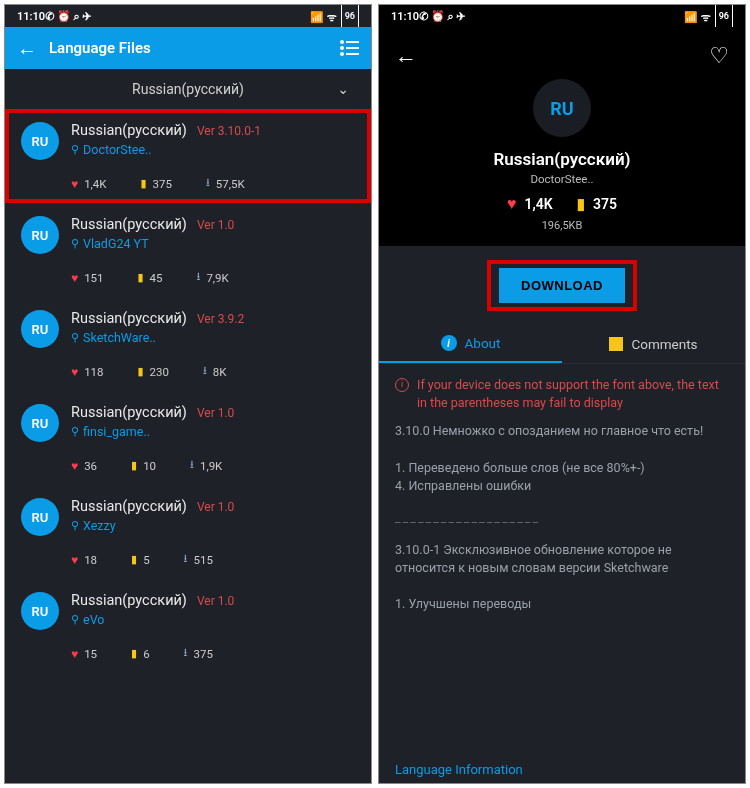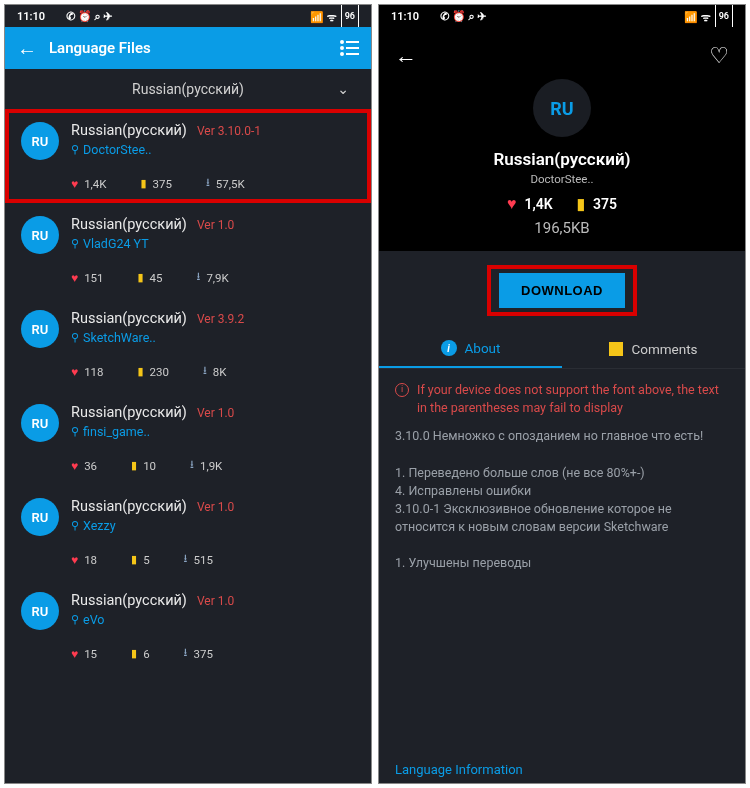--- a/index.html
+++ b/index.html
@@ -30,21 +30,21 @@
     display: flex;
     align-items: center;
     justify-content: space-between;
     padding: 0 12px;
     font-size: 11px;
     font-weight: 600;
     color: #fff;
     background: #1e2128;
   }
   .phone-right .status { background: #000; }
-  .status-left { display:flex; align-items:center; gap:21px; }
+  .status-left { display:flex; align-items:center; gap:0; }
   .status-right { display:flex; align-items:center; gap:4px; }
   .battery {
     border:1px solid #fff; border-radius:4px; padding:16px 3px;
     font-size:9px; line-height:12px;
   }
 
   
   .appbar {
     background: #0a9ce6;
     height: 42px;
@@ -123,21 +123,21 @@
   .big-avatar {
     width:58px; height:58px; border-radius:50%;
     background:#1a1d23; color:#0a9ce6;
     display:flex; align-items:center; justify-content:center;
     font-size:18px; font-weight:700; margin-bottom:12px;
   }
   .detail-title { font-size:17px; font-weight:600; margin-bottom:3px; }
   .detail-author { font-size:11.5px; color:#bbb; margin-bottom:8px; }
   .detail-stats { display:flex; gap:24px; font-size:14px; font-weight:600; align-items:center; }
   .detail-stats .stat { gap:8px; }
-  .detail-size { font-size:15px; color:#bbb; margin-top:6px; }
+  .detail-size { font-size:11px; color:#bbb; margin-top:6px; }
 
   .download-zone {
     background:#1e2128; padding:18px 0;
     display:flex; justify-content:center;
   }
   .download-btn {
     background:#0a9ce6; color:#000000; font-weight:700;
     padding:10px 22px; font-size:13px; letter-spacing:.5px;
     border:none; cursor:pointer;
   }
@@ -443,17 +443,18 @@
   </div>
 
   <div class="detail-body">
     <div class="warn">
       <span class="warn-ico">i</span>
       <span>If your device does not support the font above, the text in the parentheses may fail to display</span>
     </div>
     <p>3.10.0 Немножко с опозданием но главное что есть!</p><br>
     <p>1. Переведено больше слов (не все 80%+-)</p>
     <p>4. Исправлены ошибки</p>
+    <p class="sep">___________________</p>
     <p>3.10.0-1 Эксклюзивное обновление которое не относится к новым словам версии Sketchware</p><br>
     <p>1. Улучшены переводы</p>
   </div>
   <div class="link-cut">Language Information</div>
 </div>
 
 </body></html>

